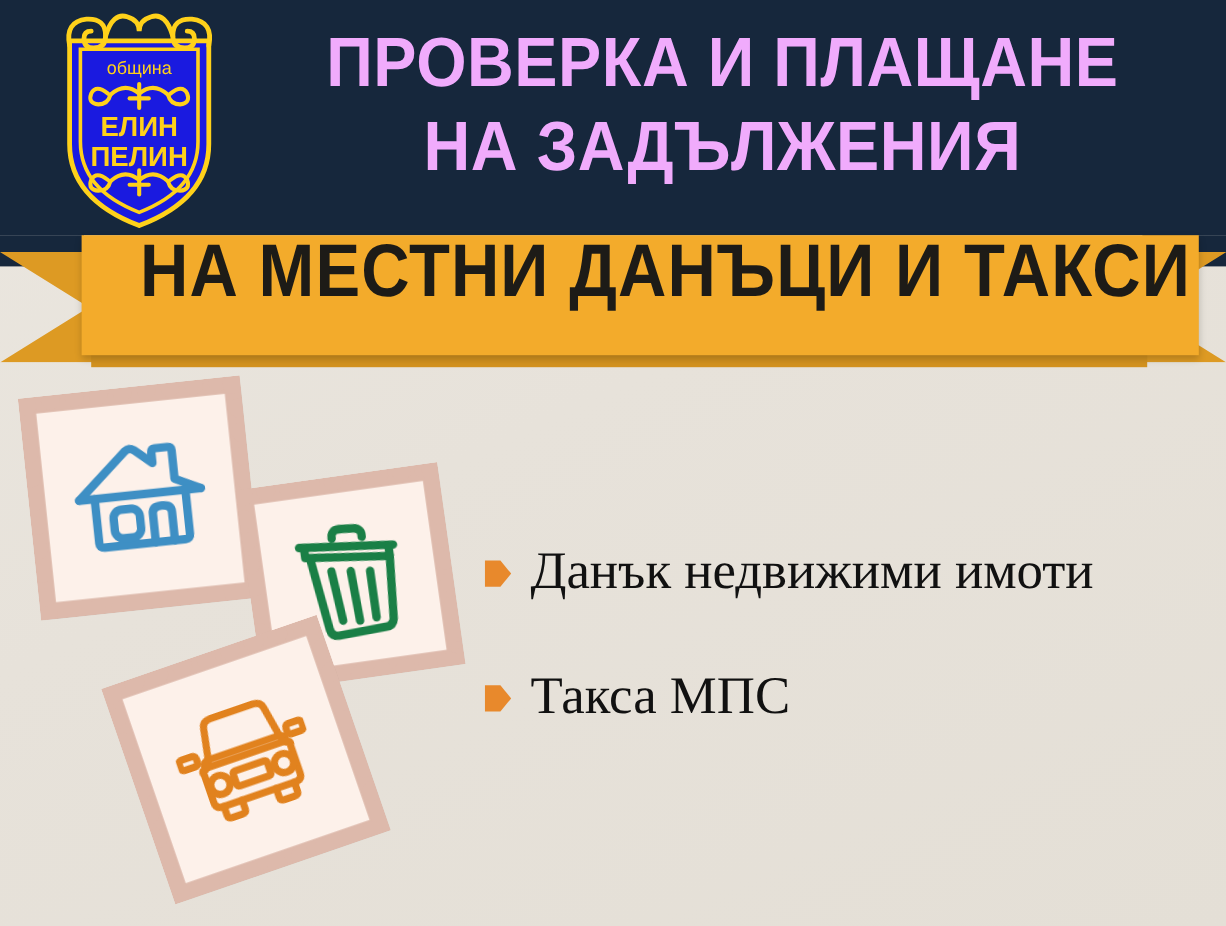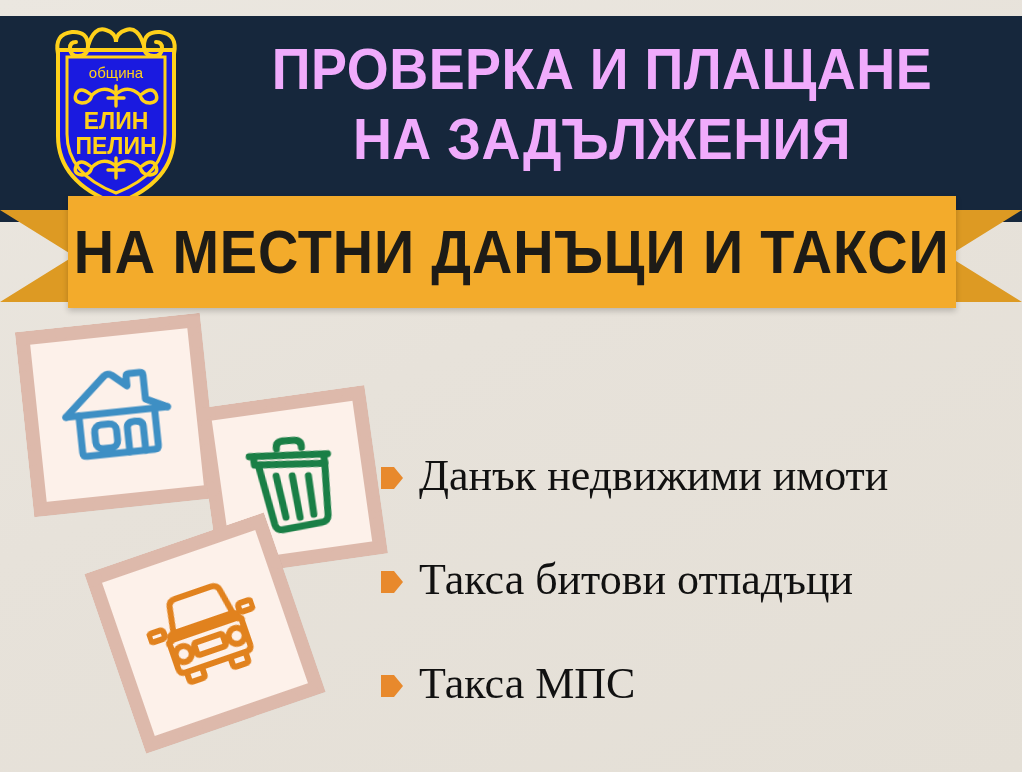--- a/index.html
+++ b/index.html
@@ -12,21 +12,21 @@
     width: 1022px;
     height: 772px;
     overflow: hidden;
     background: linear-gradient(155deg, #ebe7e0 0%, #e7e2da 45%, #e4dfd6 100%);
     font-family: "Liberation Sans", sans-serif;
   }
 
   
   .header {
     position: absolute;
-    left: 0; top: 16px;
+    left: 0; top: 0;
     width: 1022px;
     height: 196px;
     background: #16273c;
     z-index: 5;
   }
   .crest {
     position: absolute;
     left: 42px; top: 8px;
     width: 148px; height: 182px;
   }
@@ -72,26 +72,27 @@
   }
   .ribbon-shadowbar {
     position: absolute;
     left: 76px; top: 96px;
     width: 880px; height: 14px;
     background: #d3921f;
   }
   .ribbon-main {
     position: absolute;
     left: 68px; top: 0px;
-    width: 888px; height: 112px;
+    width: 888px; height: 100px;
     background: #f3ab2b;
     box-shadow: 0 3px 6px rgba(0,0,0,0.20);
     display: flex;
-    align-items: center;
+    align-items: flex-start;
     justify-content: center;
+    padding-left: 43px;
   }
   .ribbon-text {
     font-family: "Liberation Sans", sans-serif;
     font-weight: bold;
     font-size: 62px;
     line-height: 62px;
     color: #1d1b17;
     letter-spacing: 1px;
     transform: scaleX(0.90);
     white-space: nowrap;
@@ -133,21 +134,21 @@
     align-items: center;
     justify-content: center;
   }
   #stamp-house { left: 24px;  top: 322px; transform: rotate(-6deg); width: 186px; height: 186px; }
   #stamp-trash { left: 207px; top: 396px; transform: rotate(-8deg); width: 170px; height: 170px; }
   #stamp-car   { left: 110px; top: 538px; transform: rotate(-19deg); width: 190px; height: 190px; }
 
   
   .list {
     position: absolute;
-    left: 381px; top: 424px;
+    left: 404px; top: 424px;
     width: 610px;
   }
   .list-item {
     display: flex;
     align-items: center;
     height: 104px;
   }
   .bullet {
     flex: 0 0 auto;
     width: 22px; height: 26px;
@@ -390,29 +391,23 @@
 
   <div class="list">
 
     <div class="list-item">
       <svg class="bullet" viewBox="0 0 22 26">
         <path d="M0 2 L13 2 L22 13 L13 24 L0 24 Z" fill="#e8892c"></path>
       </svg>
       <span class="item-label">Данък недвижими имоти</span>
     </div>
 
+
     <div class="list-item">
       <svg class="bullet" viewBox="0 0 22 26">
         <path d="M0 2 L13 2 L22 13 L13 24 L0 24 Z" fill="#e8892c"></path>
       </svg>
-      <span class="item-label">Такса битови отпадъци</span>
-    </div>
-
-    <div class="list-item">
-      <svg class="bullet" viewBox="0 0 22 26">
-        <path d="M0 2 L13 2 L22 13 L13 24 L0 24 Z" fill="#e8892c"></path>
-      </svg>
       <span class="item-label">Такса МПС</span>
     </div>
 
   </div>
 
 </div>
 
 </body></html>

